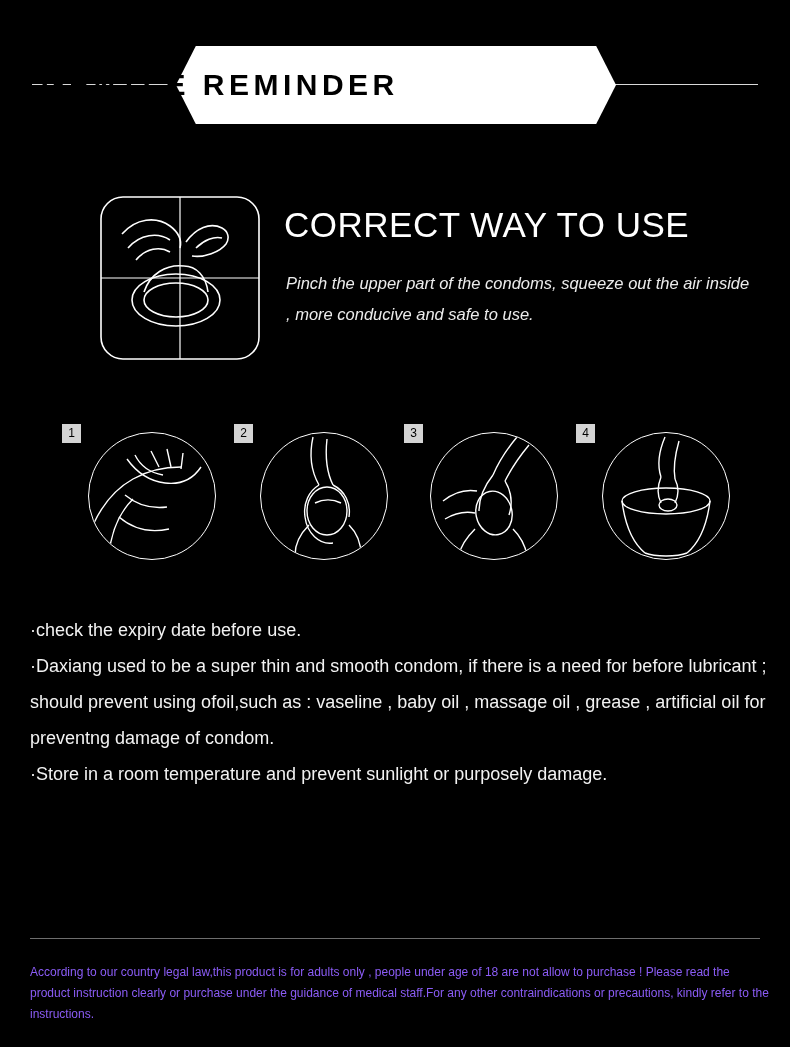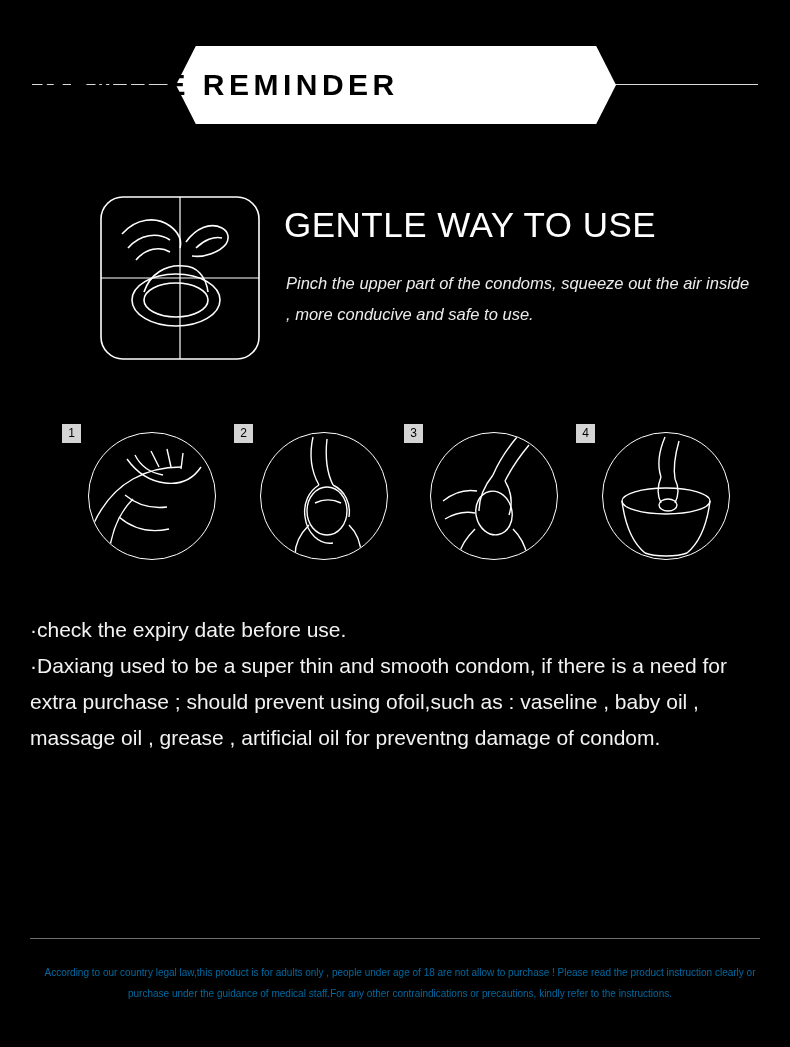--- a/index.html
+++ b/index.html
@@ -127,21 +127,21 @@
     text-align: center;
     font-family: "Liberation Sans", sans-serif;
   }
 
   
   .bullets {
     position: absolute;
     left: 30px;
     top: 612px;
     width: 744px;
-    font-size: 21px;
+    font-size: 18px;
     line-height: 36px;
     color: #f2f2f2;
     font-weight: 300;
   }
   .bullets p {
     margin: 0;
   }
 
   
   .footer-rule {
@@ -150,25 +150,24 @@
     top: 938px;
     width: 730px;
     height: 1px;
     background: #6e6e6e;
   }
   .footnote {
     position: absolute;
     left: 30px;
     top: 962px;
     width: 740px;
-    font-size: 10px;
+    font-size: 12px;
     line-height: 21px;
-    color: #0369a1;
+    color: #8b5cf6;
     font-weight: 300;
-    text-align: center;
   }
 
   svg { display: block; }
 </style>
 </head>
 <body>
 
 <div class="banner-wrap">
   <div class="banner-rule"></div>
   <div class="banner shape"></div>
@@ -189,21 +188,21 @@
     <path d="M86 46 C96 32, 110 26, 122 32 C128 35, 130 42, 126 48 C120 56, 104 62, 92 60"></path>
     <path d="M96 52 C104 44, 114 40, 122 42"></path>
 
     <ellipse cx="76" cy="104" rx="44" ry="26"></ellipse>
     <ellipse cx="76" cy="104" rx="32" ry="17"></ellipse>
     <path d="M44 96 C50 78, 66 68, 84 70"></path>
     <path d="M108 96 C106 80, 96 70, 84 70"></path>
   </svg>
 </div>
 
-<div class="hero-title">GENTLE WAY TO USE</div>
+<div class="hero-title">CORRECT WAY TO USE</div>
 <div class="hero-desc">Pinch the upper part of the condoms, squeeze out the air inside , more conducive and safe to use.</div>
 
 <div class="steps">
 
   <div class="step" style="left:62px;">
     <div class="step-num">1</div>
     <div class="step-circle">
       <svg width="126" height="126" viewBox="0 0 126 126" fill="none" stroke="#ffffff" stroke-width="1.4">
         <path d="M4 92 C14 70, 26 56, 44 46 C58 38, 74 34, 92 34"></path>
         <path d="M20 122 C22 100, 30 80, 44 66"></path>
@@ -265,17 +264,18 @@
         <path d="M107 68 C104 92, 96 110, 84 120"></path>
         <path d="M42 120 C52 124, 74 124, 84 120"></path>
       </svg>
     </div>
   </div>
 
 </div>
 
 <div class="bullets">
   <p>·check the expiry date before use.</p>
-  <p>·Daxiang used to be a super thin and smooth condom, if there is a need for extra purchase ; should prevent using ofoil,such as : vaseline , baby oil , massage oil , grease , artificial oil for preventng damage of condom.</p>
+  <p>·Daxiang used to be a super thin and smooth condom, if there is a need for before lubricant ; should prevent using ofoil,such as : vaseline , baby oil , massage oil , grease , artificial oil for preventng damage of condom.</p>
+  <p>·Store in a room temperature and prevent sunlight or purposely damage.</p>
 </div>
 
 <div class="footer-rule"></div>
 <div class="footnote">According to our country legal law,this product is for adults only , people under age of 18 are not allow to purchase ! Please read the product instruction clearly or purchase under the guidance of medical staff.For any other contraindications or precautions, kindly refer to the instructions.</div>
 
 </body></html>

